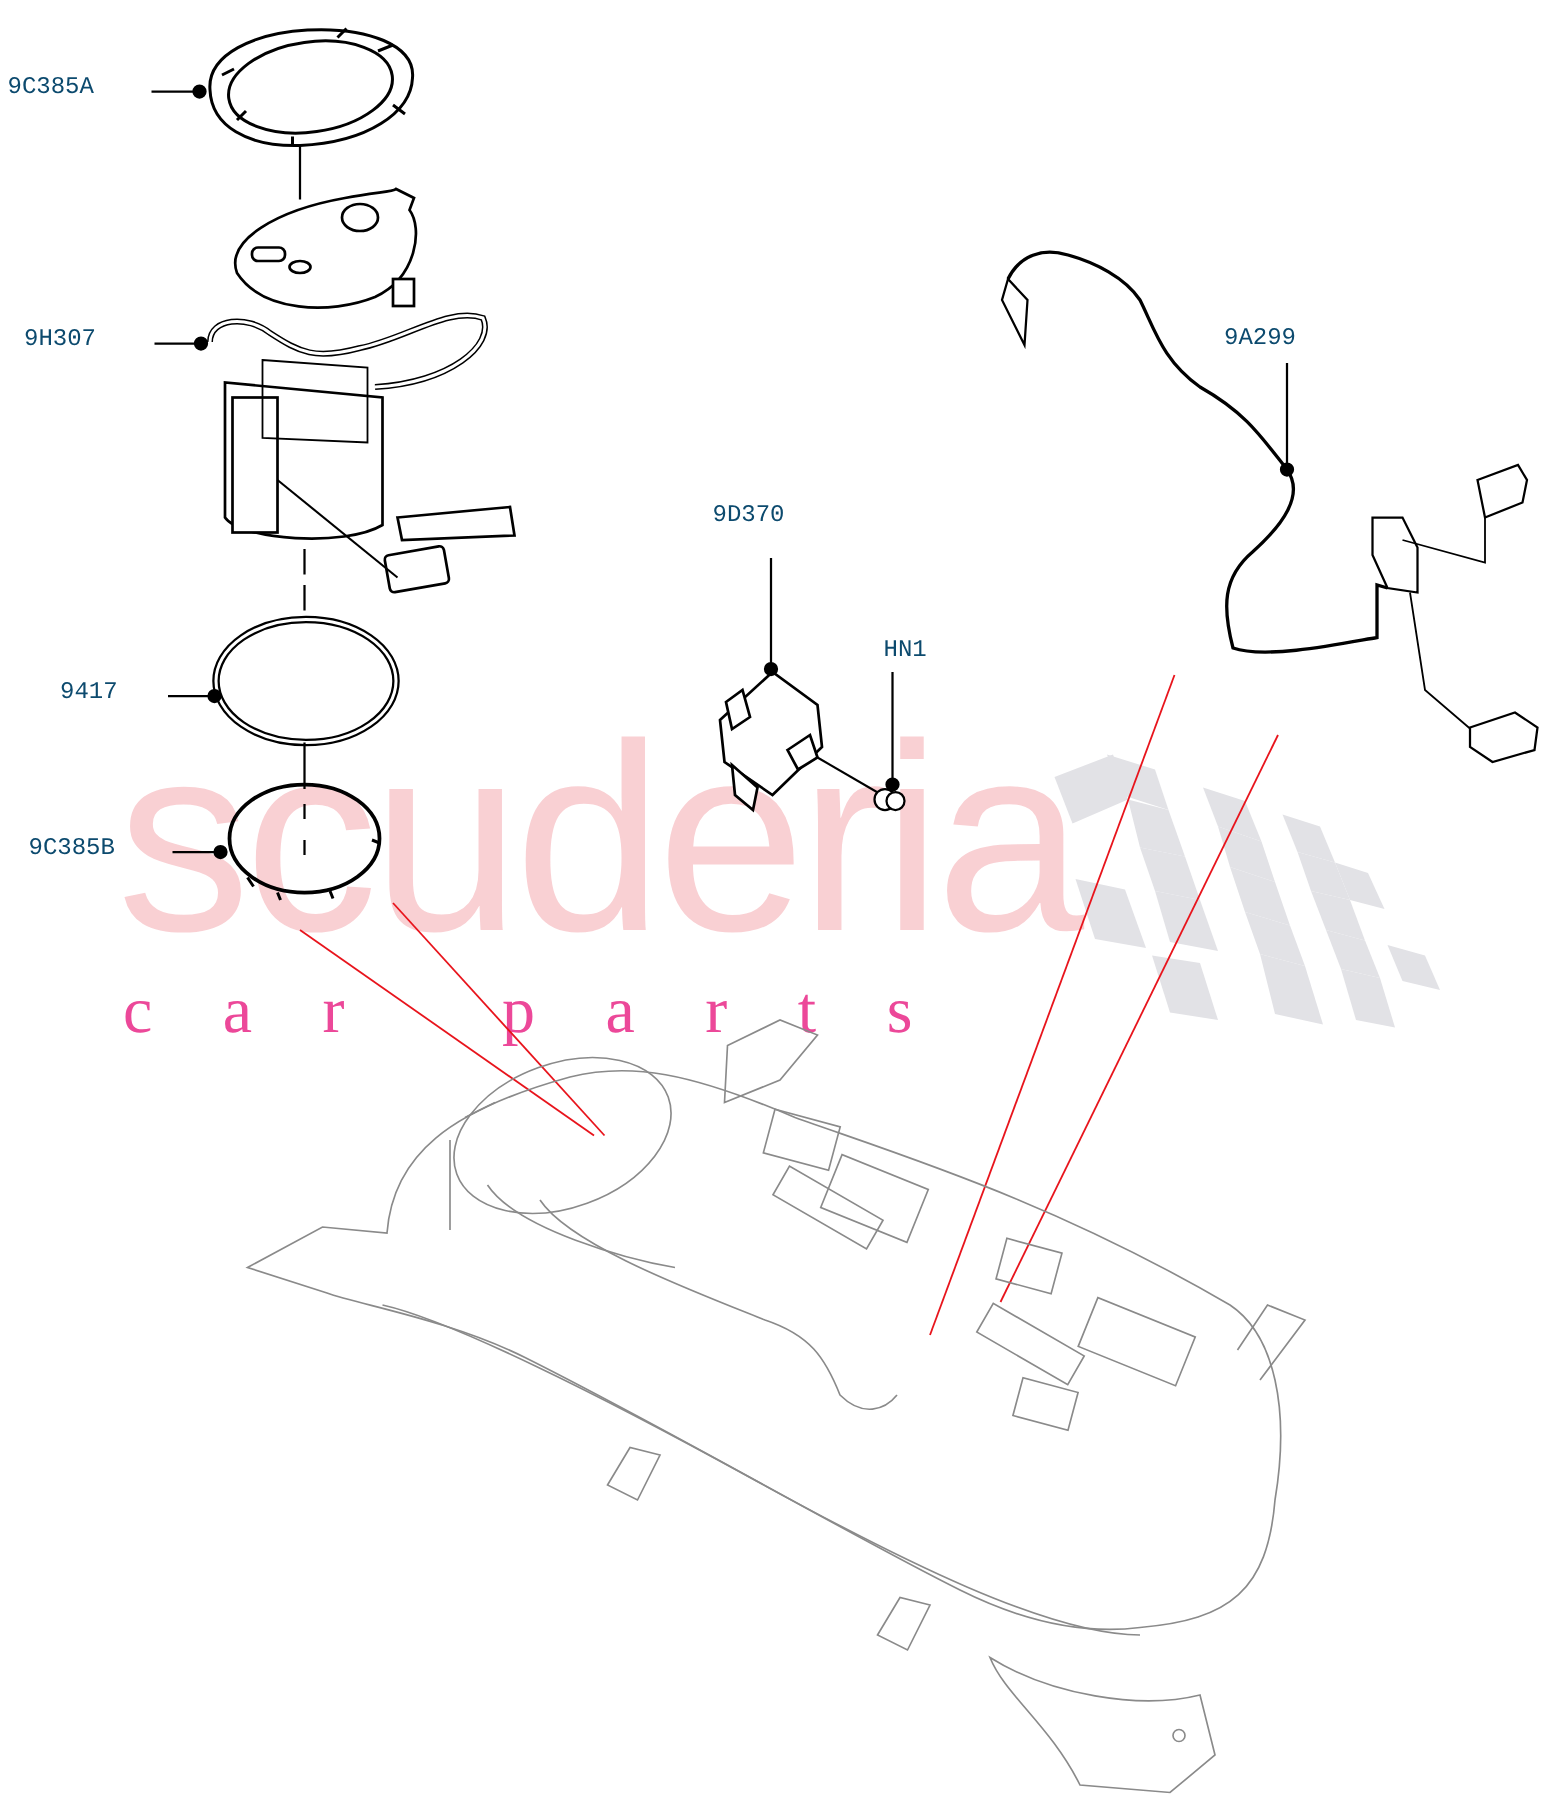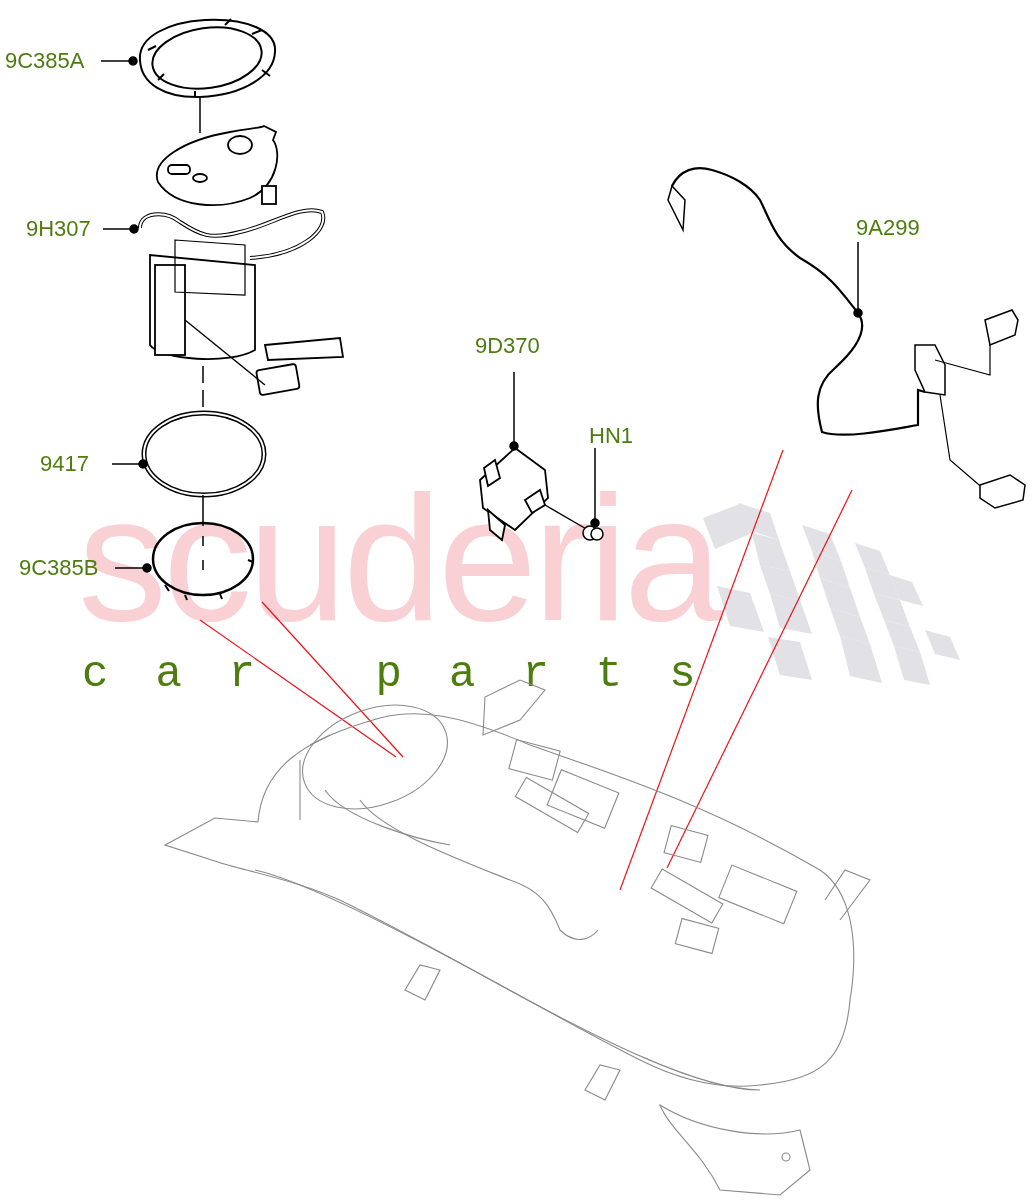--- a/index.html
+++ b/index.html
@@ -1,20 +1,20 @@
 <!DOCTYPE html>
 <html><head>
 <meta charset="utf-8">
 <style>
   html, body { margin: 0; padding: 0; background: #ffffff; }
   body { width: 1033px; height: 1200px; position: relative; overflow: hidden; font-family: "Liberation Sans", sans-serif; }
   .stage { position: absolute; left: 0; top: 0; width: 1033px; height: 1200px; }
   .wm-big { position: absolute; left: 78px; top: 470px; font-family: "Liberation Sans", sans-serif; font-size: 178px; font-weight: 400; color: #f8c8cc; letter-spacing: -4px; line-height: 1; opacity: 0.85; }
-  .wm-small { position: absolute; left: 82px; top: 652px; font-family: Liberation Mono, monospace; font-size: 44px; color: #4d7c0f; letter-spacing: 47px; line-height: 1; }
-  .callout { position: absolute; font-family: Liberation Sans, sans-serif; font-size: 22px; color: #4d7c0f; line-height: 1; white-space: nowrap; }
+  .wm-small { position: absolute; left: 82px; top: 652px; font-family: Liberation Serif, serif; font-size: 44px; color: #ec4899; letter-spacing: 47px; line-height: 1; }
+  .callout { position: absolute; font-family: Liberation Mono, monospace; font-size: 16px; color: #0c4a6e; line-height: 1; white-space: nowrap; }
   svg { position: absolute; left: 0; top: 0; }
 </style>
 </head>
 <body>
 
 <div class="stage">
 
   <div class="wm-big">scuderia</div>
   <div class="wm-small">car parts</div>
 
@@ -145,19 +145,19 @@
       <line x1="514" y1="372" x2="514" y2="443"></line>
         <circle cx="514" cy="446" r="4"></circle>
       <line x1="595" y1="448" x2="595" y2="520"></line>
         <circle cx="595" cy="523" r="4"></circle>
       <line x1="858" y1="242" x2="858" y2="310"></line>
         <circle cx="858" cy="313" r="4"></circle>
     </g>
   </svg>
 
   <div class="callout" style="left:5px; top:50px;">9C385A</div>
-  <div class="callout" style="left:26px; top:218px;">9H307</div>
+  <div class="callout" style="left:16px; top:218px;">9H307</div>
   <div class="callout" style="left:40px; top:453px;">9417</div>
   <div class="callout" style="left:19px; top:557px;">9C385B</div>
   <div class="callout" style="left:475px; top:335px;">9D370</div>
   <div class="callout" style="left:589px; top:425px;">HN1</div>
-  <div class="callout" style="left:856px; top:217px;">9A299</div>
+  <div class="callout" style="left:816px; top:217px;">9A299</div>
 </div>
 
 </body></html>

